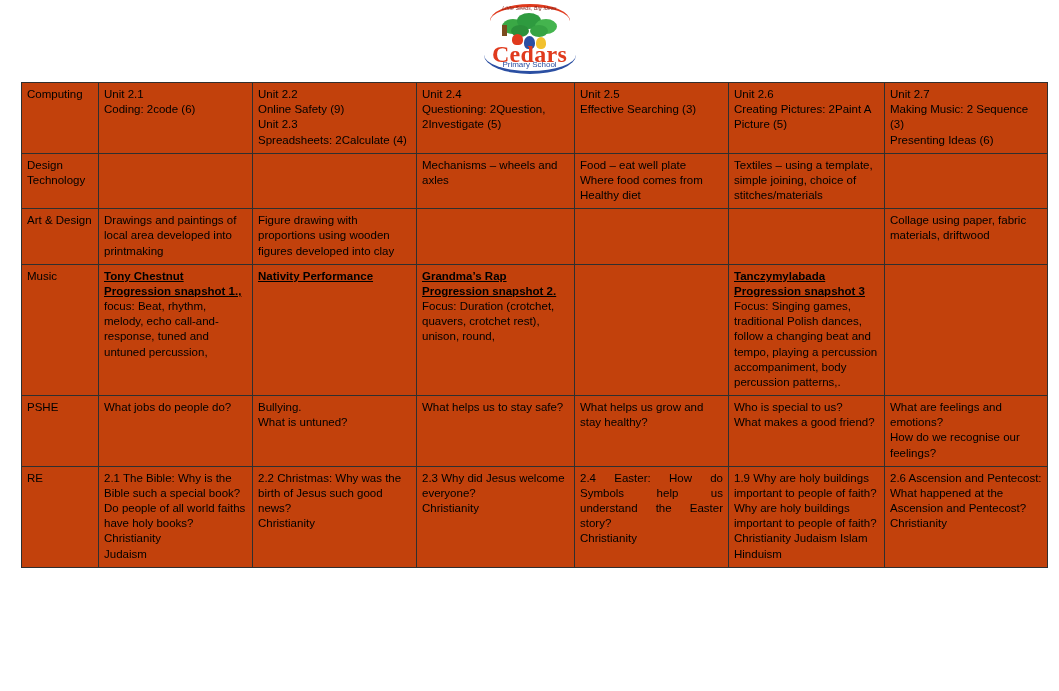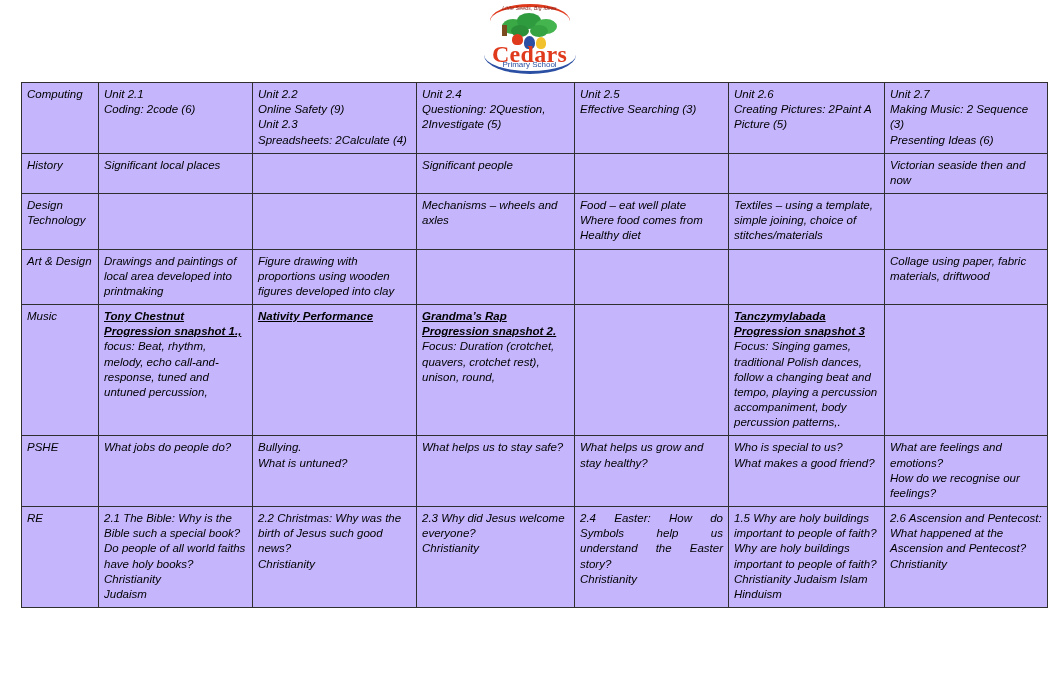--- a/index.html
+++ b/index.html
@@ -129,22 +129,21 @@
     border-collapse: collapse;
     table-layout: fixed;
     width: 1026px;
     font-size: 11.5px;
     line-height: 1.32;
   }
   table.curriculum td {
     border: 1px solid #2f2f2f;
     vertical-align: top;
     padding: 4px 5px 5px 5px;
-    background: #c4b5fd;
-    font-style: italic;
+    background: #c2410c;
   }
   td.rowhead {
     background: #dce6f2;
     width: 77px;
     font-size: 11.5px;
     padding-top: 5px;
   }
   td.purple {
     background: #7030a0;
   }
@@ -219,35 +218,20 @@
             <span class="cellline">Unit 2.6</span>
             <span class="cellline">Creating Pictures: 2Paint A Picture  (5)</span>
           </td>
           <td class="lightblue">
             <span class="cellline">Unit 2.7</span>
             <span class="cellline">Making Music: 2 Sequence (3)</span>
             <span class="cellline">Presenting Ideas (6)</span>
           </td>
         </tr>
         <tr>
-          <td class="rowhead">History</td>
-          <td>
-            <span class="cellline">Significant local places</span>
-          </td>
-          <td class="purple"></td>
-          <td>
-            <span class="cellline">Significant people</span>
-          </td>
-          <td class="purple"></td>
-          <td></td>
-          <td>
-            <span class="cellline">Victorian seaside then and now</span>
-          </td>
-        </tr>
-        <tr>
           <td class="rowhead">Design Technology</td>
           <td class="purple"></td>
           <td class="purple"></td>
           <td>
             <span class="cellline">Mechanisms – wheels and axles</span>
           </td>
           <td>
             <span class="cellline">Food – eat well plate</span>
             <span class="cellline">Where food comes from</span>
             <span class="cellline">Healthy diet</span>
@@ -329,21 +313,21 @@
           </td>
           <td class="lightblue">
             <span class="cellline">2.3 Why did Jesus welcome everyone?</span>
             <span class="cellline">Christianity</span>
           </td>
           <td class="lightblue just">
             <span class="cellline">2.4 Easter: How do Symbols help us understand the Easter story?</span>
             <span class="cellline">Christianity</span>
           </td>
           <td class="lightblue">
-            <span class="cellline">1.5 Why are holy buildings important to people of faith? Why are holy buildings important to people of faith?</span>
+            <span class="cellline">1.9 Why are holy buildings important to people of faith? Why are holy buildings important to people of faith?</span>
             <span class="cellline">Christianity Judaism Islam Hinduism</span>
           </td>
           <td class="lightblue">
             <span class="cellline">2.6 Ascension and Pentecost: What happened at the Ascension and Pentecost?</span>
             <span class="cellline">Christianity</span>
           </td>
         </tr>
       </tbody>
   </table>
 

